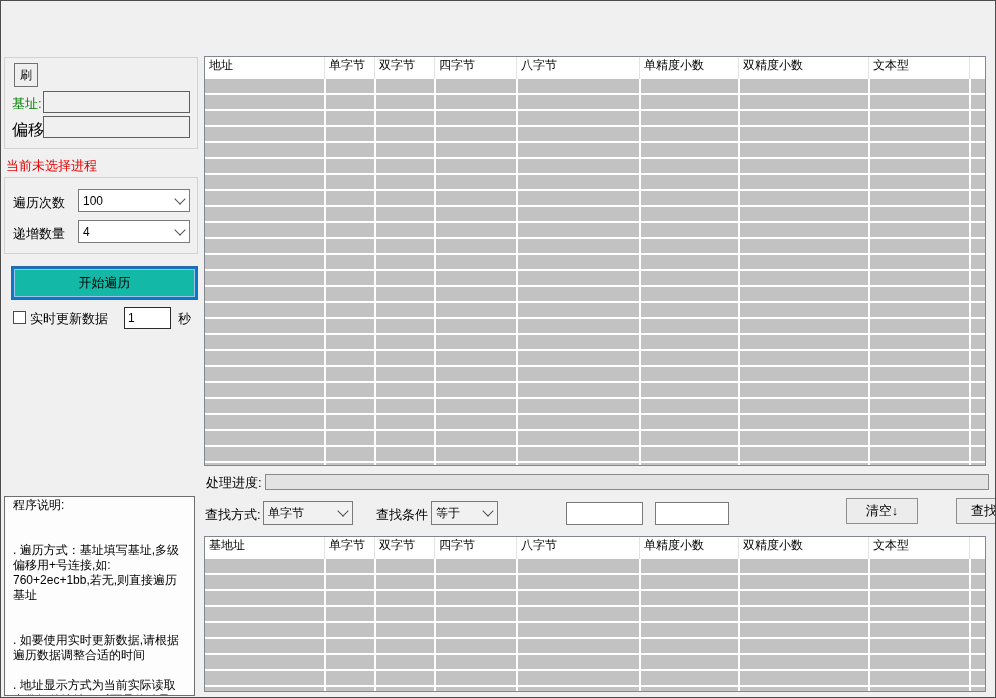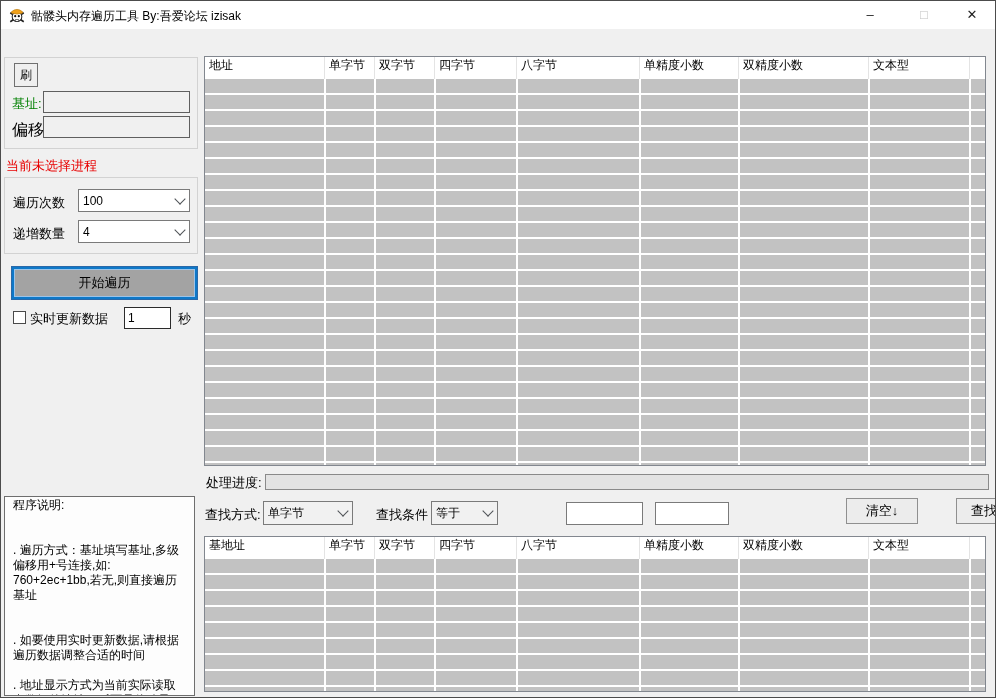--- a/index.html
+++ b/index.html
@@ -35,21 +35,21 @@
   .base-label{left:11px;top:94px;color:#008000;font-size:13px;}
   .offset-label{left:11px;top:119px;color:#000000;font-size:16px;}
   .flat-input{background:#f0f0f0;border:1px solid #5f5f5f;font-family:inherit;font-size:12px;padding:0 3px;outline:none;}
   .base-input{left:42px;top:90px;width:147px;height:22px;}
   .offset-input{left:42px;top:115px;width:147px;height:22px;}
   .status-text{left:5px;top:156px;color:#e80000;font-size:13px;}
   .it-label{left:12px;top:193px;font-size:13px;}
   .it-combo{left:77px;top:188px;width:112px;height:23px;text-align:right;}
   .inc-label{left:12px;top:224px;font-size:13px;}
   .inc-combo{left:77px;top:219px;width:112px;height:23px;}
-  .start-button{left:11px;top:266px;width:185px;height:32px;background:#a3a3a3;border:2px solid #0e78c8;box-shadow:inset 0 0 0 1px #9cc3e8,0 0 0 1px #2a68a8;text-align:center;line-height:28px;font-size:13px;}
+  .start-button{left:11px;top:266px;width:185px;height:32px;background:#14b8a6;border:2px solid #0e78c8;box-shadow:inset 0 0 0 1px #9cc3e8,0 0 0 1px #2a68a8;text-align:center;line-height:28px;font-size:13px;}
   .checkbox{left:12px;top:310px;width:13px;height:13px;background:#fff;border:1px solid #4a4a4a;}
   .cb-label{left:29px;top:309px;font-size:13px;}
   .interval-input{left:123px;top:306px;width:47px;height:22px;background:#fff;border:1px solid #2b2b2b;font-family:inherit;font-size:12px;padding:0 3px;outline:none;}
   .sec-label{left:177px;top:309px;font-size:13px;}
   .notes{left:3px;top:495px;width:191px;height:200px;background:#fdfdfd;border:1px solid #6e6e6e;padding:1px 8px;line-height:15px;white-space:pre-wrap;overflow:hidden;font-size:12px;}
   
   .grid{border:1px solid #82878f;background:#fff;}
   .grid-top{left:203px;top:55px;width:782px;height:410px;}
   .grid-bottom{left:203px;top:535px;width:782px;height:156px;}
   .grid-head{display:flex;height:22px;background:#fff;}
@@ -74,35 +74,20 @@
   .search-input-2{left:654px;top:501px;width:74px;height:23px;}
   .push-btn{background:#ececec;border:1px solid #8f8f8f;text-align:center;line-height:24px;font-size:13px;}
   .clear-button{left:845px;top:497px;width:72px;height:26px;}
   .find-button{left:933px;top:497px;width:56px;height:26px;margin-left:22px;}
 </style>
 </head>
 <body>
 
 <div id="app">
 
-  <div class="abs titlebar">
-    <svg class="abs app-icon" viewBox="0 0 16 16">
-      <line x1="2" y1="14" x2="14" y2="6" stroke="#222" stroke-width="1.4"></line>
-      <line x1="2" y1="6" x2="14" y2="14" stroke="#222" stroke-width="1.4"></line>
-      <circle cx="8" cy="9.5" r="4.3" fill="#fff" stroke="#222" stroke-width="0.9"></circle>
-      <circle cx="6.4" cy="9" r="1" fill="#111"></circle>
-      <circle cx="9.6" cy="9" r="1" fill="#111"></circle>
-      <rect x="6.9" y="12" width="2.2" height="1.6" fill="#fff" stroke="#222" stroke-width="0.5"></rect>
-      <path d="M3 5.2 Q8 0.8 13 5.2 L13 6.2 Q8 8.2 3 6.2 Z" fill="#f0a11a" stroke="#b97708" stroke-width="0.6"></path>
-    </svg>
-    <div class="abs title-text">骷髅头内存遍历工具 By:吾爱论坛 izisak</div>
-    <div class="abs winbtn btn-min">–</div>
-    <div class="abs winbtn btn-max">□</div>
-    <div class="abs winbtn btn-close">✕</div>
-  </div>
 
   <div class="abs tabbar">
     <div class="abs tab tab-active">内存遍历</div>
     <div class="abs tab tab-i1">待添加</div>
     <div class="abs tab tab-i2">待添加</div>
   </div>
 
   <div class="abs groupbox group1"></div>
   <div class="abs refresh-btn">刷</div>
   <div class="abs lbl base-label">基址:</div>

